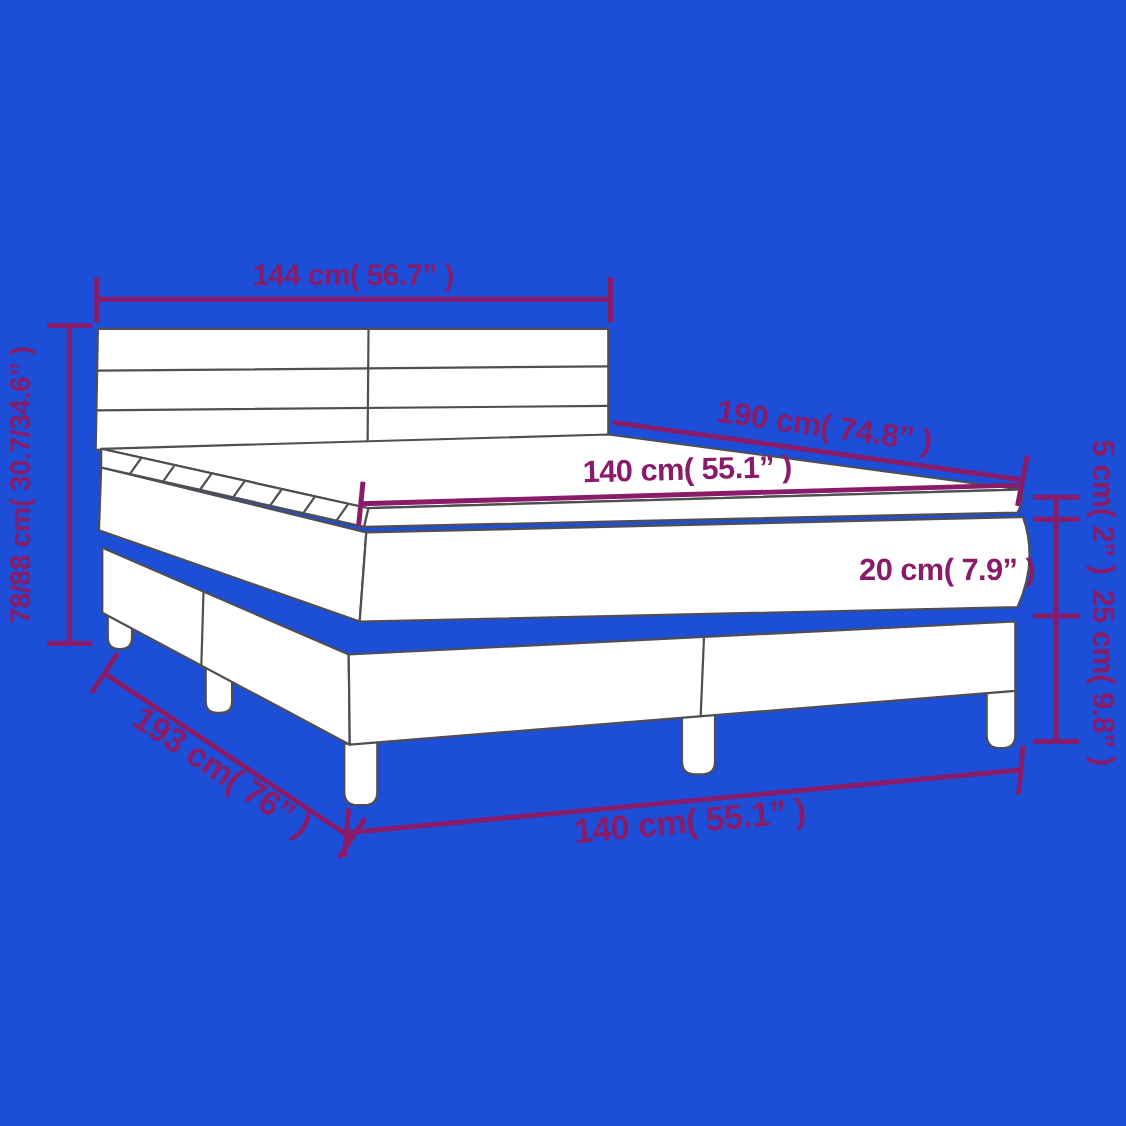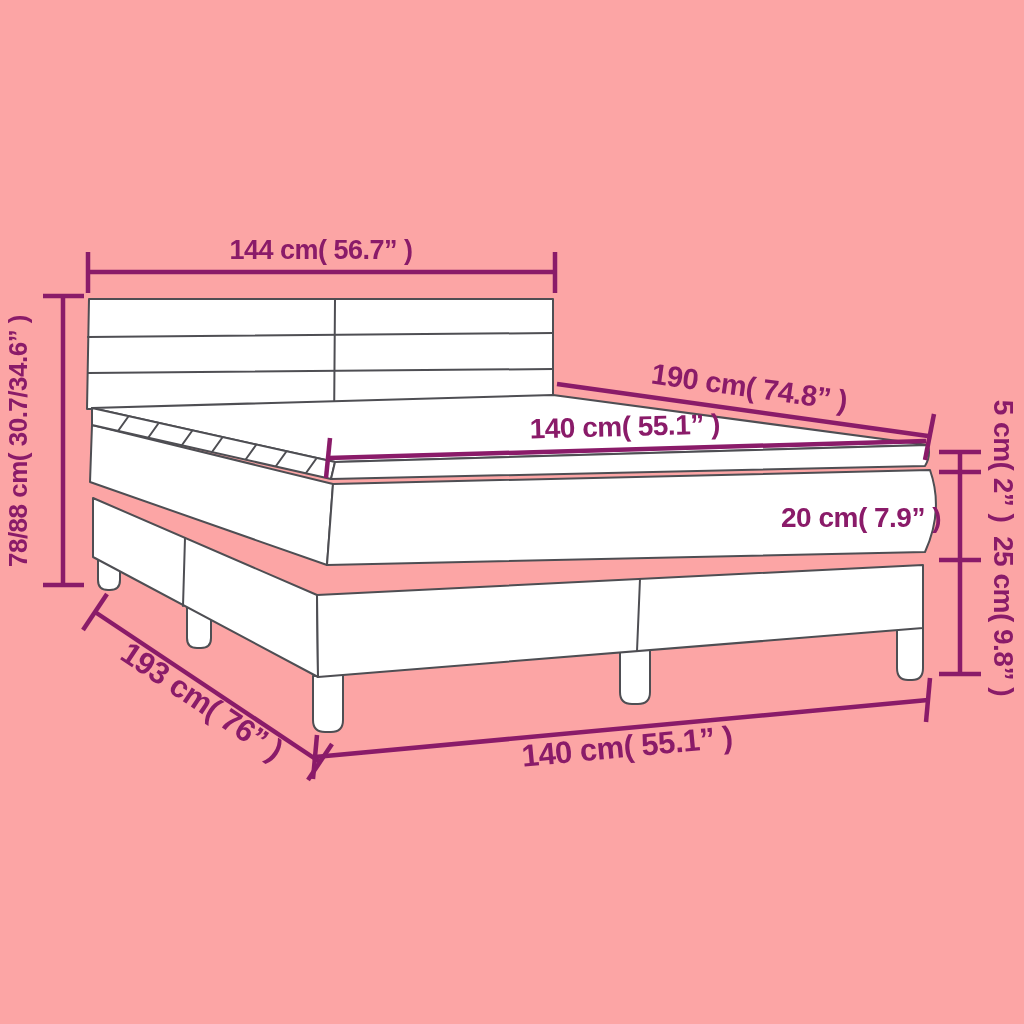--- a/index.html
+++ b/index.html
@@ -1,16 +1,16 @@
 <!DOCTYPE html>
 <html><head>
 <meta charset="utf-8">
 <style>
   html,body{margin:0;padding:0;background:#ffffff;}
-  .stage{width:1024px;height:1024px;position:relative;background:#fca5a5;overflow:hidden;}
+  .stage{width:1024px;height:1024px;position:relative;background:#1d4ed8;overflow:hidden;}
   svg{display:block;}
   .bedline{stroke:#4e4e53;stroke-width:2;fill:none;stroke-linecap:round;stroke-linejoin:round;}
   .bedface{stroke:#4e4e53;stroke-width:2;fill:#ffffff;stroke-linejoin:round;}
   .dim{stroke:#8a1b69;stroke-width:4.5;fill:none;stroke-linecap:butt;}
   .dimtxt{fill:#8a1b69;font-family:"Liberation Sans","DejaVu Sans",sans-serif;
           font-weight:bold;letter-spacing:-0.5px;}
 </style>
 </head>
 <body>
 

